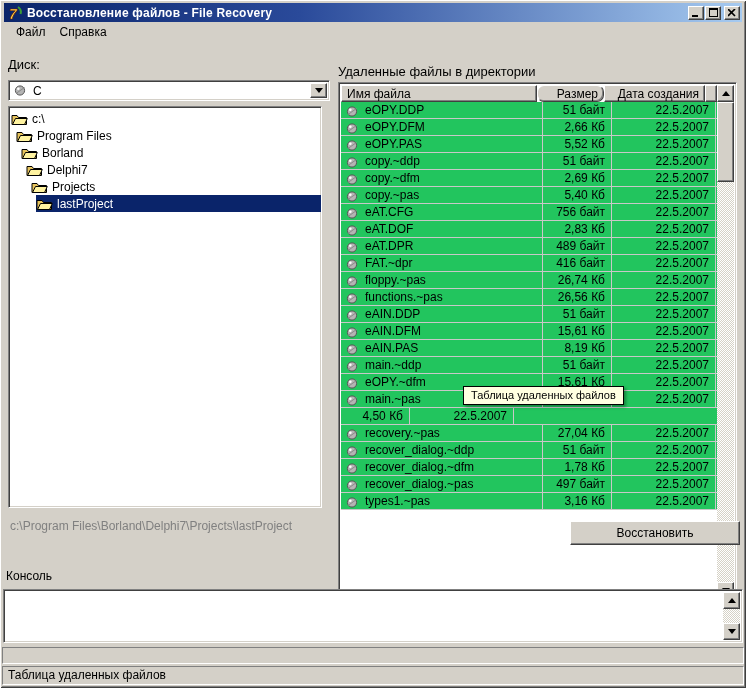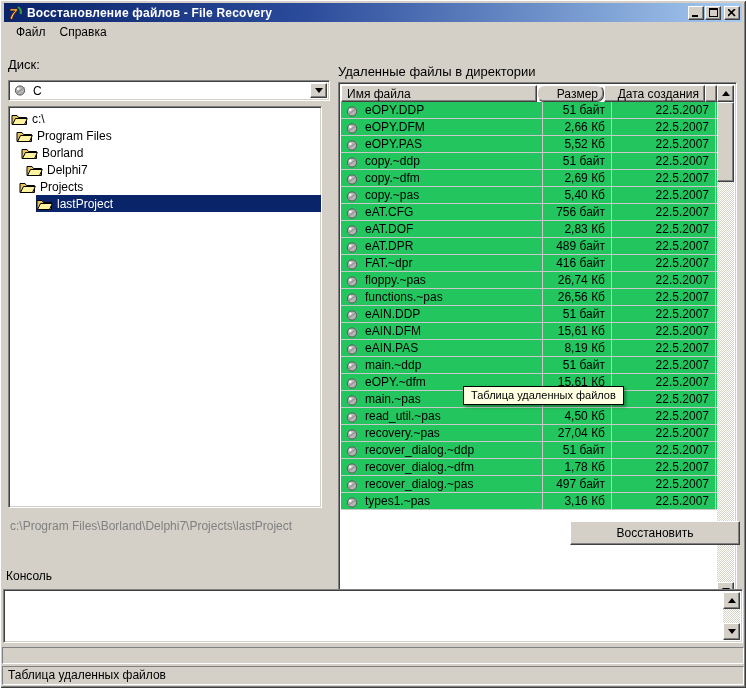--- a/index.html
+++ b/index.html
@@ -197,21 +197,21 @@
     <div class="tree-row" style="margin-left: 17px;">
       <span class="fold">
         <svg width="17" height="13" viewBox="0 0 17 13">
           <path d="M1 3.5 h5 l1.5 2 h8 v7 h-14.5 z" fill="#e6c35c" stroke="#000" stroke-width="1"></path>
           <path d="M1.5 12.5 L4.5 6.5 h11.8 L13.5 12.5 z" fill="#fff3a0" stroke="#000" stroke-width="1"></path>
         </svg>
       </span>
       <span class="tree-label">Delphi7</span>
     </div>
 
-    <div class="tree-row" style="margin-left: 10px;">
+    <div class="tree-row" style="margin-left: 22px;">
       <span class="fold">
         <svg width="17" height="13" viewBox="0 0 17 13">
           <path d="M1 3.5 h5 l1.5 2 h8 v7 h-14.5 z" fill="#e6c35c" stroke="#000" stroke-width="1"></path>
           <path d="M1.5 12.5 L4.5 6.5 h11.8 L13.5 12.5 z" fill="#fff3a0" stroke="#000" stroke-width="1"></path>
         </svg>
       </span>
       <span class="tree-label">Projects</span>
     </div>
 
     <div class="tree-row selected" style="margin-left: 27px;">
@@ -504,30 +504,20 @@
                 <path d="M2 8.5 L10.5 2.5" stroke="#8a8a8a" stroke-width="1"></path>
               </svg>
             </span>
             <span>main.~pas</span>
           </div>
           <div class="td c-size"></div>
           <div class="td c-date">22.5.2007</div>
         </div>
 
         <div class="tr">
-          <div class="td c-name">
-            <span class="fico">
-              <svg width="13" height="11" viewBox="0 0 13 11">
-                <circle cx="6" cy="5.5" r="4.6" fill="#b4b4b4" stroke="#555"></circle>
-                <circle cx="4.3" cy="3.8" r="1.3" fill="#fff"></circle>
-                <path d="M2 8.5 L10.5 2.5" stroke="#8a8a8a" stroke-width="1"></path>
-              </svg>
-            </span>
-            <span>read_util.~pas</span>
-          </div>
           <div class="td c-size">4,50 Кб</div>
           <div class="td c-date">22.5.2007</div>
         </div>
 
         <div class="tr">
           <div class="td c-name">
             <span class="fico">
               <svg width="13" height="11" viewBox="0 0 13 11">
                 <circle cx="6" cy="5.5" r="4.6" fill="#b4b4b4" stroke="#555"></circle>
                 <circle cx="4.3" cy="3.8" r="1.3" fill="#fff"></circle>

